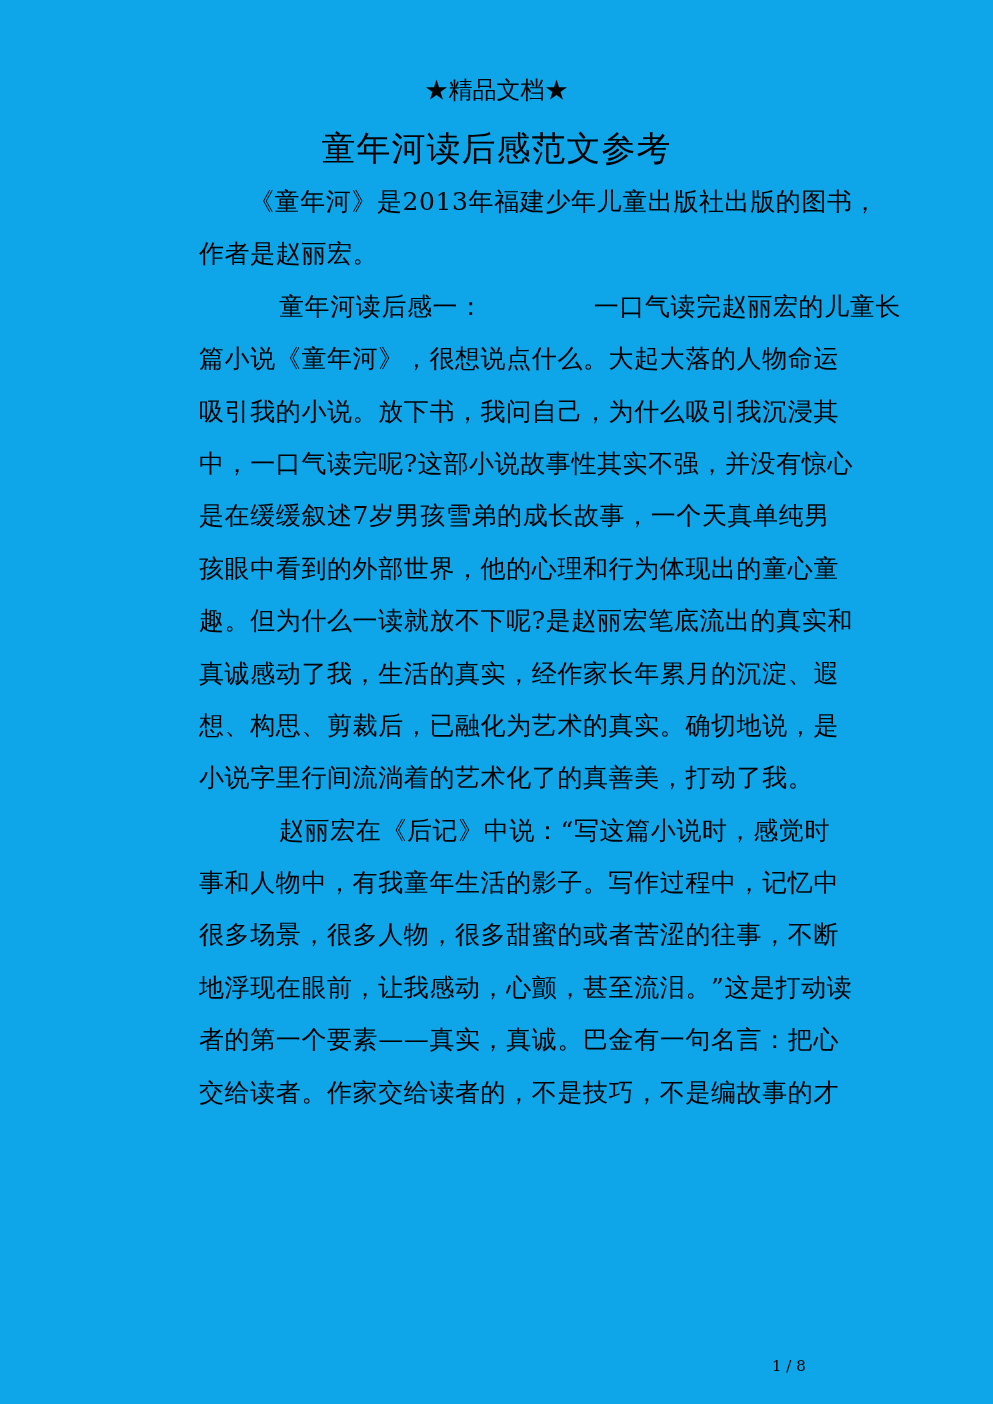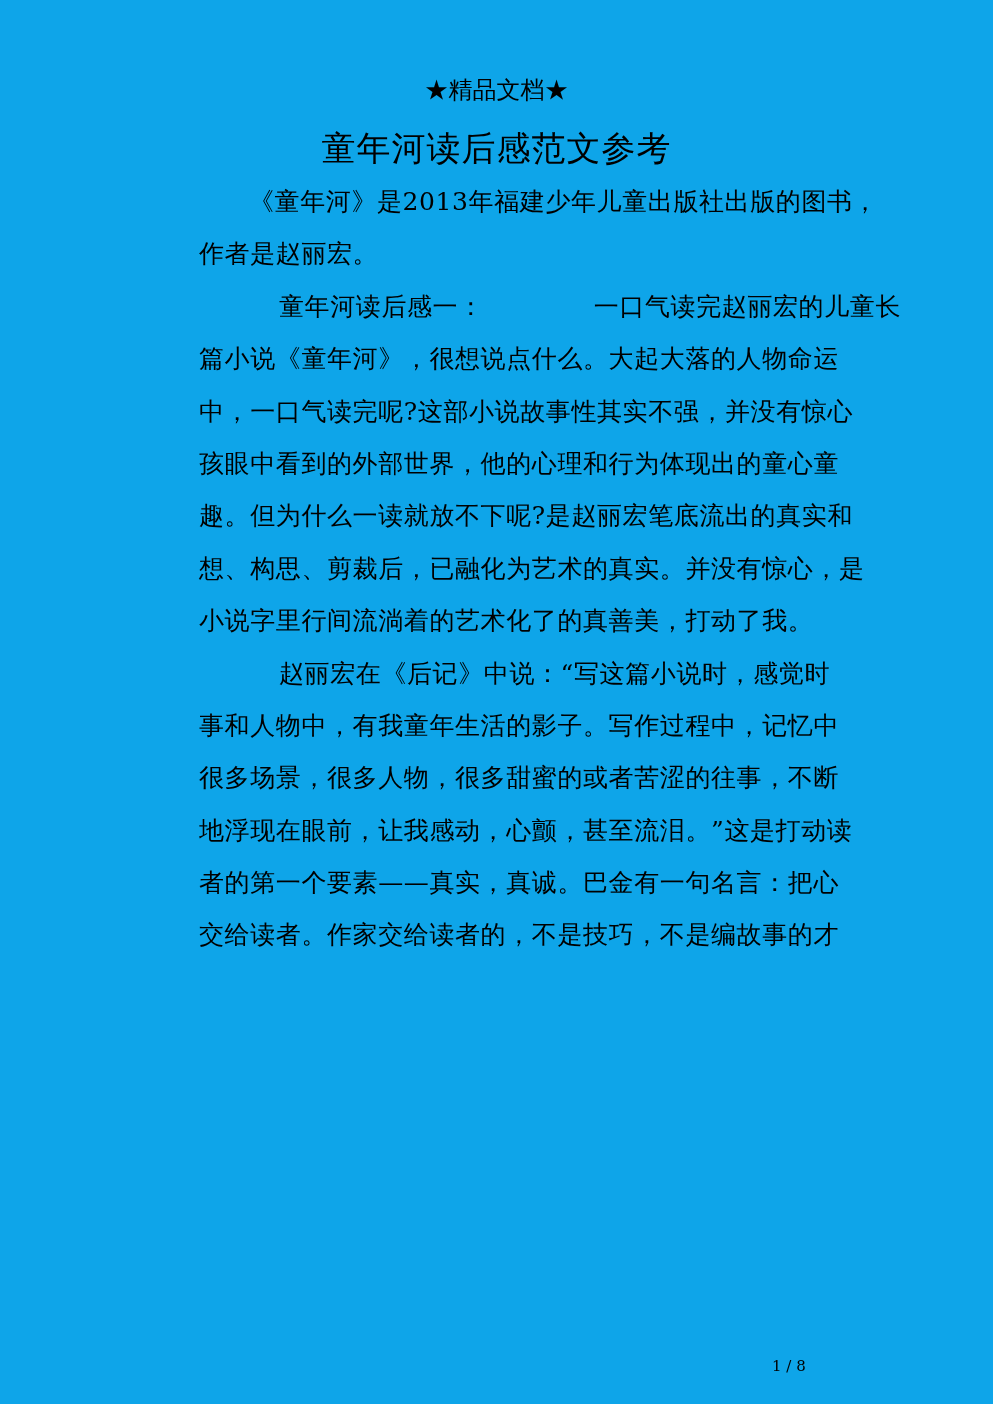--- a/index.html
+++ b/index.html
@@ -73,24 +73,27 @@
 
   <div class="header-mark">★精品文档★</div>
 
   <div class="doc-title">童年河读后感范文参考</div>
 
   <div class="body-text">
     <div class="line indent">《童年河》是2013年福建少年儿童出版社出版的图书，</div>
     <div class="line">作者是赵丽宏。</div>
     <div class="line indent-2"><span>童年河读后感一：</span><span class="gap"></span><span>一口气读完赵丽宏的儿童长</span></div>
     <div class="line">篇小说《童年河》，很想说点什么。大起大落的人物命运</div>
+    <div class="line">吸引我的小说。放下书，我问自己，为什么吸引我沉浸其</div>
     <div class="line">中，一口气读完呢?这部小说故事性其实不强，并没有惊心</div>
+    <div class="line">是在缓缓叙述7岁男孩雪弟的成长故事，一个天真单纯男</div>
     <div class="line">孩眼中看到的外部世界，他的心理和行为体现出的童心童</div>
     <div class="line">趣。但为什么一读就放不下呢?是赵丽宏笔底流出的真实和</div>
-    <div class="line">想、构思、剪裁后，已融化为艺术的真实。并没有惊心，是</div>
+    <div class="line">真诚感动了我，生活的真实，经作家长年累月的沉淀、遐</div>
+    <div class="line">想、构思、剪裁后，已融化为艺术的真实。确切地说，是</div>
     <div class="line">小说字里行间流淌着的艺术化了的真善美，打动了我。</div>
     <div class="line indent-2">赵丽宏在《后记》中说：“写这篇小说时，感觉时</div>
     <div class="line">事和人物中，有我童年生活的影子。写作过程中，记忆中</div>
     <div class="line">很多场景，很多人物，很多甜蜜的或者苦涩的往事，不断</div>
     <div class="line">地浮现在眼前，让我感动，心颤，甚至流泪。”这是打动读</div>
     <div class="line">者的第一个要素——真实，真诚。巴金有一句名言：把心</div>
     <div class="line">交给读者。作家交给读者的，不是技巧，不是编故事的才</div>
   </div>
 
   <div class="page-number">1 / 8</div>

